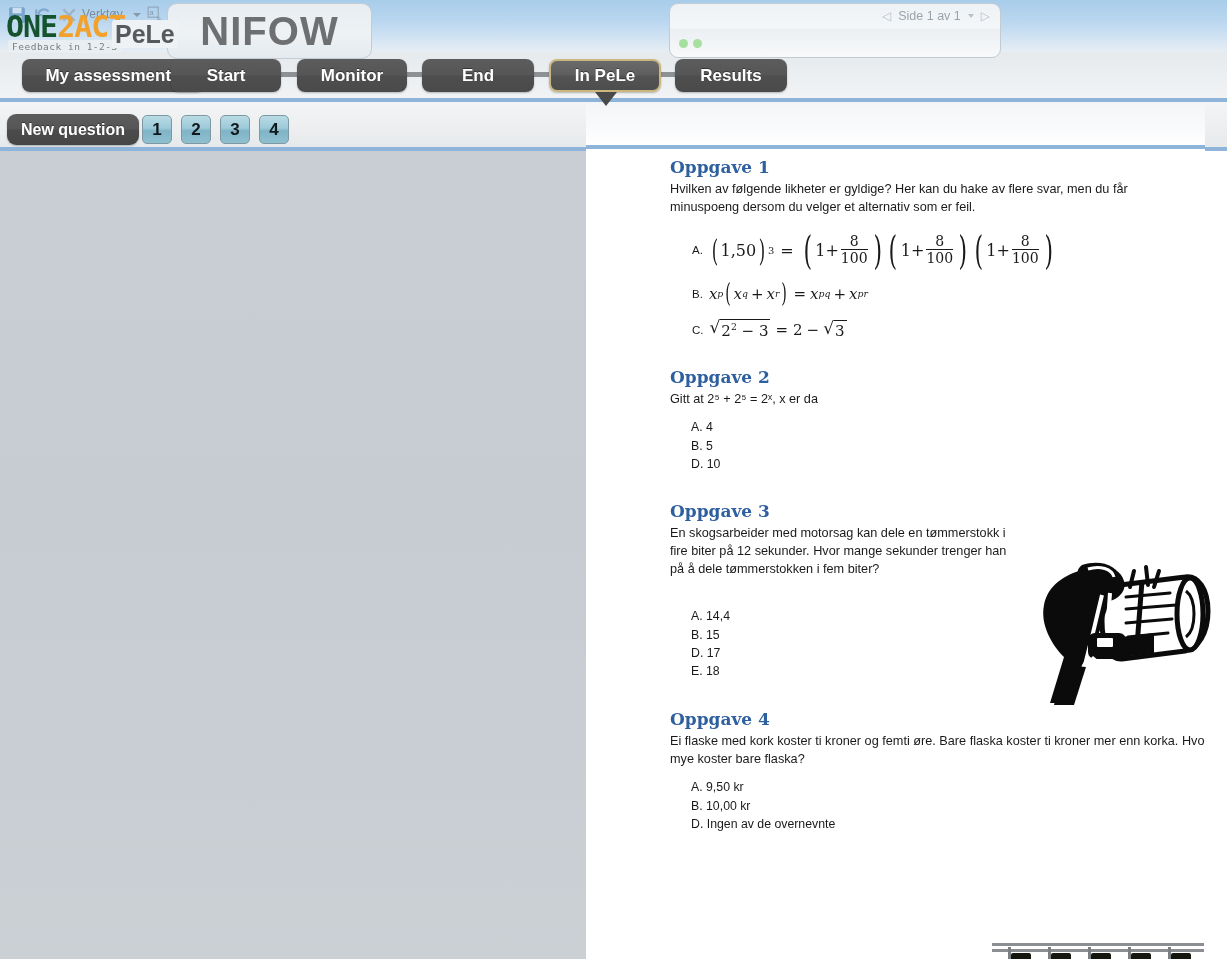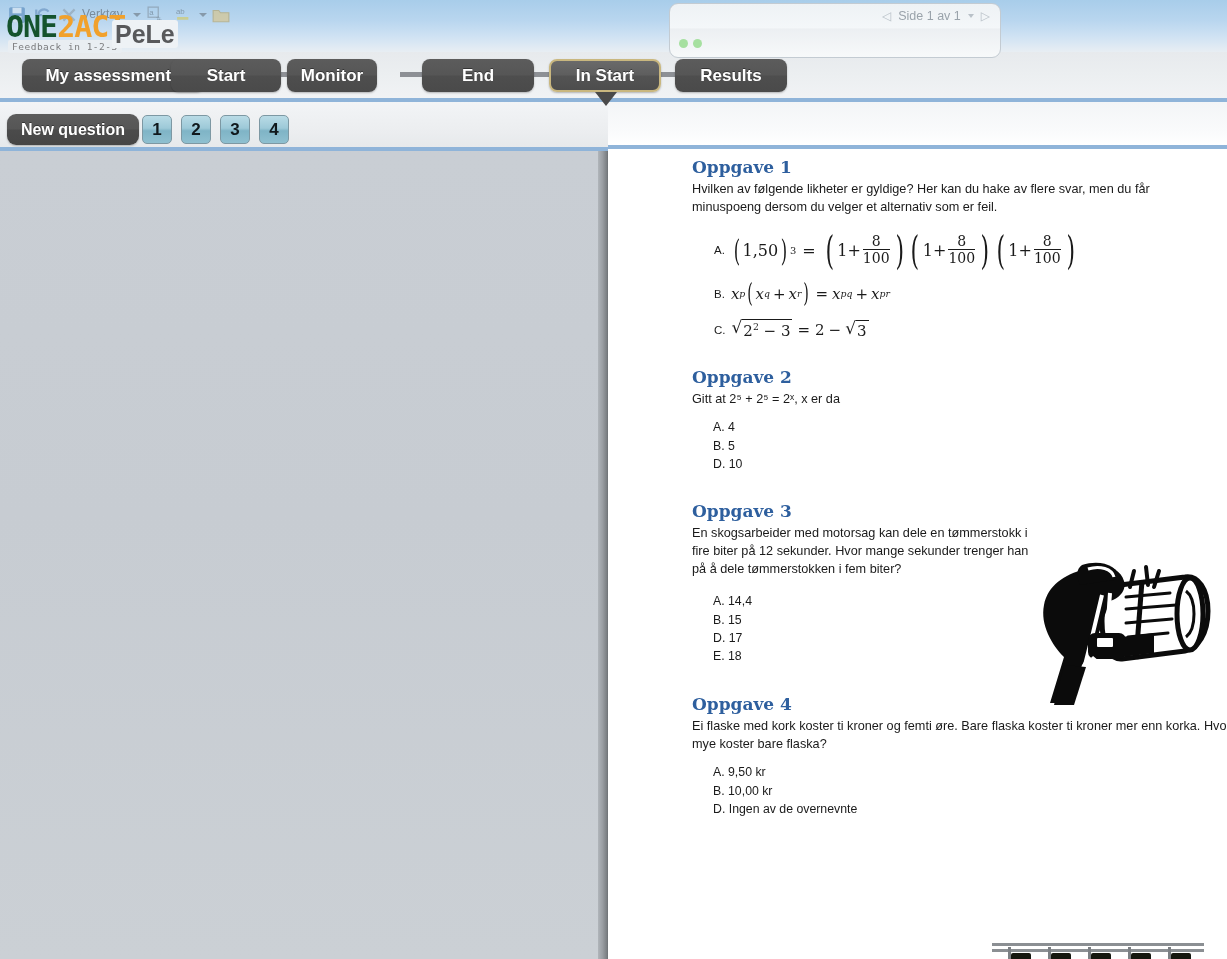--- a/index.html
+++ b/index.html
@@ -171,21 +171,21 @@
     position: absolute; left: 0; top: 151px; width: 607px; height: 808px;
     background: linear-gradient(to bottom,#c9ced4 0%,#c7ccd2 45%,#cbd0d5 100%);
   }
   .left-panel-edge {
     position: absolute; left: 598px; top: 151px; width: 10px; height: 808px;
     background: linear-gradient(to right,#b0b5ba 0%,#9a9ea3 45%,#7d8185 85%,#6d7175 100%);
   }
 
   
   .content {
-    position: absolute; left: 608px; top: 102px; width: 619px; height: 857px;
+    position: absolute; left: 586px; top: 102px; width: 619px; height: 857px;
     background: #ffffff; overflow: hidden;
   }
   .content-topfade {
     position: absolute; left: 0; top: 0; width: 619px; height: 43px;
     background: linear-gradient(to bottom,#f3f5f7 0%,#fafbfc 70%,#ffffff 100%);
   }
   .content-blue-line {
     position: absolute; left: 0; top: 43px; width: 619px; height: 4px;
     background: #8fb4d9;
   }
@@ -302,20 +302,23 @@
   </div>
 
   <div class="logo">
     <div class="logo-main">
       <span class="logo-one">ONE</span><span class="logo-two">2</span><span class="logo-act">ACT</span>
     </div>
     <div class="logo-tag">Feedback in 1-2-3</div>
   </div>
   <div class="pele">PeLe</div>
 
+  <div class="title-box">
+    <div class="title-text">NIFOW</div>
+  </div>
 
   <div class="page-panel">
     <div class="page-nav">
       <span class="nav-arrow">◁</span>
       <span>Side 1 av 1</span>
       <span class="nav-caret"></span>
       <span class="nav-arrow">▷</span>
     </div>
     <div class="green-dots">
       <span class="gdot"></span>
@@ -329,28 +332,28 @@
   <div class="tab-connector" style="left:400px;width:25px;"></div>
   <div class="tab-connector" style="left:530px;width:24px;"></div>
   <div class="tab-connector" style="left:657px;width:22px;"></div>
 
   <div class="tab" style="left:22px;width:182px;">
     <span>My assessments</span>
   </div>
   <div class="tab" style="left:171px;width:110px;">
     <span>Start</span>
   </div>
-  <div class="tab" style="left:287px;width:90px;">
+  <div class="tab" style="left:297px;width:110px;">
     <span>Monitor</span>
   </div>
   <div class="tab" style="left:422px;width:112px;">
     <span>End</span>
   </div>
   <div class="tab active" style="left:549px;width:112px;">
-    <span>In Start</span>
+    <span>In PeLe</span>
   </div>
   <div class="tab" style="left:675px;width:112px;">
     <span>Results</span>
   </div>
   <div class="tab-pointer"></div>
   <div class="blue-rule-top"></div>
 
   <div class="subbar"></div>
   <div class="new-question">
     <span>New question</span>
@@ -453,21 +456,21 @@
         <div class="q-opts">
           <div class="q-opt">A. 4</div>
           <div class="q-opt">B. 5</div>
           <div class="q-opt">D. 10</div>
         </div>
       </div>
 
       <div style="margin-top:28px;">
         <div class="q-title">Oppgave 3</div>
         <div class="q-body" style="width:345px;">En skogsarbeider med motorsag kan dele en tømmerstokk i fire biter på 12 sekunder. Hvor mange sekunder trenger han på å dele tømmerstokken i fem biter?</div>
-        <div class="q-opts" style="margin-top:14px;">
+        <div class="q-opts" style="margin-top:29px;">
           <div class="q-opt">A. 14,4</div>
           <div class="q-opt">B. 15</div>
           <div class="q-opt">D. 17</div>
           <div class="q-opt">E. 18</div>
         </div>
       </div>
 
       <div style="margin-top:29px;">
         <div class="q-title">Oppgave 4</div>
         <div class="q-body" style="width:545px;">Ei flaske med kork koster ti kroner og femti øre. Bare flaska koster ti kroner mer enn korka. Hvor mye koster bare flaska?</div>

